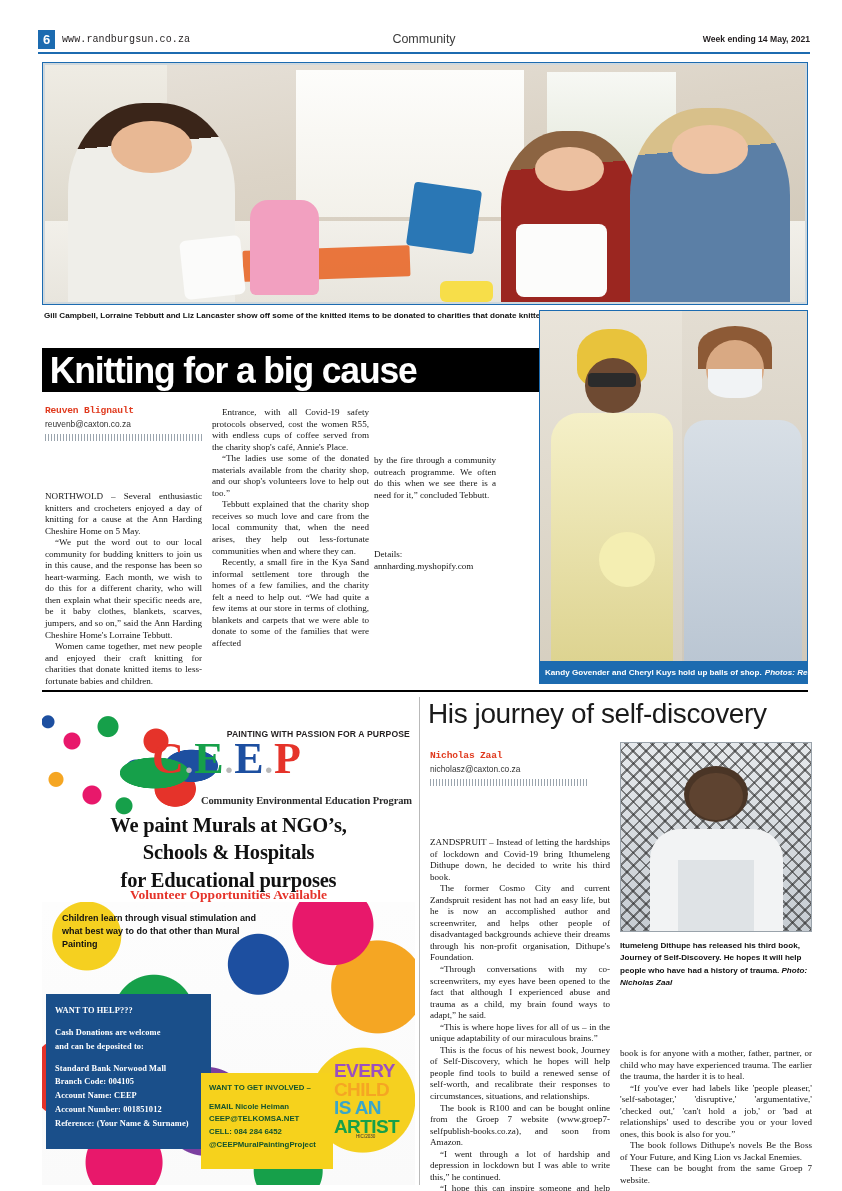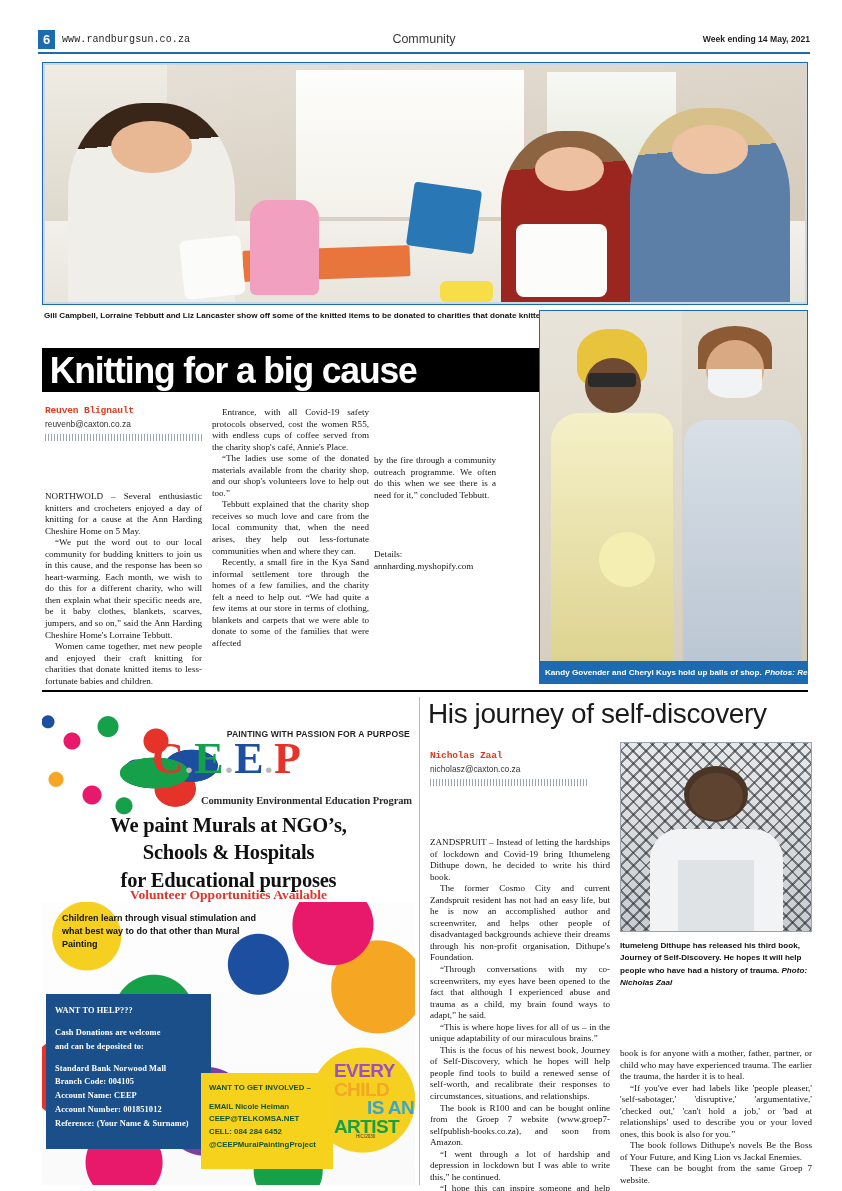--- a/index.html
+++ b/index.html
@@ -255,21 +255,21 @@
     font-family:"Liberation Sans", sans-serif; font-weight:bold; font-size:7.8px;
     line-height:1.62;
   }
   .ad-every {
     position:absolute; left:334px; top:1062px; width:80px;
     font-family:"Liberation Sans", sans-serif; font-weight:bold;
     font-size:19px; line-height:.98; letter-spacing:-.6px;
   }
   .ad-every .l1 { color:#9b4fc0; display:block; }
   .ad-every .l2 { color:#f5a623; display:block; }
-  .ad-every .l3 { color:#3aa6c9; display:block;text-align:right; }
+  .ad-every .l3 { color:#3aa6c9; display:block; }
   .ad-every .l4 { color:#16a04a; display:block; }
   .ad-code {
     position:absolute; left:356px; top:1134px;
     font-family:"Liberation Sans", sans-serif; font-size:4.6px; color:#333;
   }
 
   
   .r-headline {
     position:absolute; left:428px; top:699px; width:384px;
     font-family:"Liberation Sans", sans-serif; font-weight:300;

